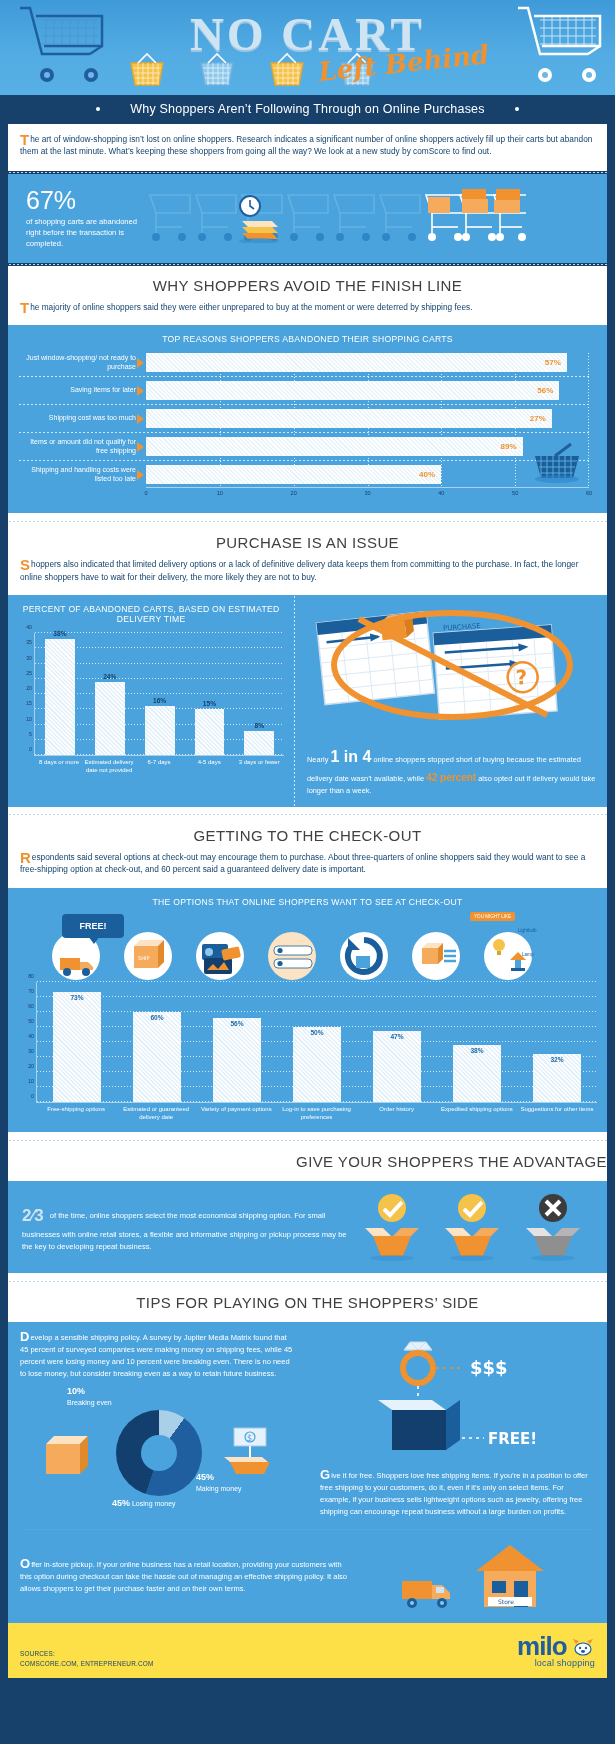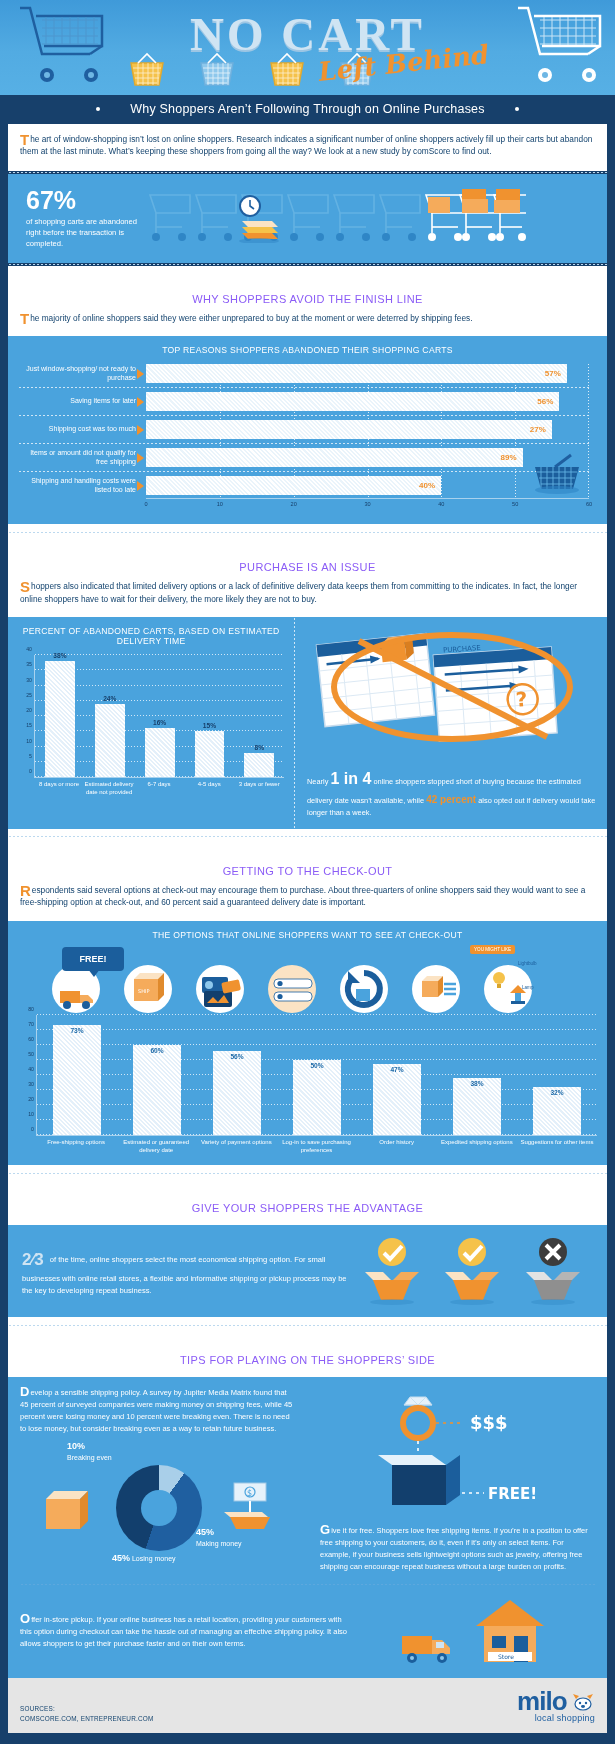--- a/index.html
+++ b/index.html
@@ -71,28 +71,28 @@
   }
 
   
   .stat67{
     background:#4aa3dd;display:flex;align-items:center;
     padding:9px 0 8px 0;position:relative;overflow:hidden;height:72px;
   }
   .stat67 .num{
     width:120px;padding-left:18px;color:#ffffff;flex:none;
   }
-  .stat67 .big{font-size:25px;font-weight:bold;line-height:1;}
+  .stat67 .big{font-size:25px;font-weight:normal;line-height:1;}
   .stat67 .sml{font-size:7.6px;line-height:1.45;margin-top:3px;}
   .cartline{flex:1;display:flex;align-items:flex-end;gap:3px;padding-bottom:4px;}
 
   
   .sec-head{
-    background:#ffffff;text-align:center;color:#8b5cf6;
-    font-size:11px;letter-spacing:.4px;padding:27px 0 4px;
+    background:#ffffff;text-align:center;color:#404040;
+    font-size:15px;letter-spacing:.4px;padding:11px 0 4px;
   }
   .sec-body{
     background:#ffffff;color:#13436e;font-size:8.3px;line-height:1.5;
     padding:3px 12px 12px;
   }
 
   
   .panel{background:#4aa3dd;padding:9px 10px 11px;}
   .panel-title{
     text-align:center;color:#ffffff;font-size:8.6px;letter-spacing:.3px;
@@ -209,21 +209,21 @@
   .donut::after{
     content:"";position:absolute;left:25px;top:25px;width:36px;height:36px;
     border-radius:50%;background:#4aa3dd;
   }
   .dlabel{position:absolute;font-size:7px;color:#ffffff;line-height:1.3;}
 
   .lastrow{background:#4aa3dd;display:flex;align-items:center;padding:10px 12px;min-height:84px;box-sizing:border-box;}
   .lastrow .txt{width:330px;font-size:7.5px;line-height:1.6;color:#ffffff;}
 
   
-  .footer{background:#e5e5e5;display:flex;align-items:flex-end;justify-content:space-between;padding:10px 12px;}
+  .footer{background:#fde047;display:flex;align-items:flex-end;justify-content:space-between;padding:10px 12px;}
   .src{font-size:6.4px;color:#13436e;line-height:1.5;letter-spacing:.2px;}
   .logo{text-align:right;line-height:1;}
   .logo .m{font-size:26px;font-weight:bold;color:#1f5fa0;letter-spacing:-1px;}
   .logo .s{font-size:9px;color:#1f5fa0;letter-spacing:.2px;}
 </style>
 </head>
 <body>
 
 <div class="page">
 
@@ -478,21 +478,21 @@
     </div>
     <div class="dotline" style="background:#fff;"></div>
   </div>
 
   <div class="edge">
     <div style="background:#fff;padding-top:4px;">
       <div class="dotline"></div>
     </div>
     <div class="sec-head">PURCHASE IS AN ISSUE</div>
     <div class="sec-body">
-      <span class="dropcap">S</span><span>hoppers also indicated that limited delivery options or a lack of definitive delivery data keeps them from committing to the indicates. In fact, the longer online shoppers have to wait for their delivery, the more likely they are not to buy.</span>
+      <span class="dropcap">S</span><span>hoppers also indicated that limited delivery options or a lack of definitive delivery data keeps them from committing to the purchase. In fact, the longer online shoppers have to wait for their delivery, the more likely they are not to buy.</span>
     </div>
 
     <div class="split">
       <div class="left">
         <div class="panel-title">PERCENT OF ABANDONED CARTS, BASED ON ESTIMATED DELIVERY TIME</div>
         <div class="vchart" style="margin-left:16px;">
           <div class="vplot" style="height:122px;position:relative;">
             <div class="vgridline" style="bottom:0%"></div>
               <div class="vgridline" style="bottom:12.5%"></div>
             <div class="vgridline" style="bottom:25%"></div>
@@ -753,21 +753,21 @@
           <div>Suggestions for other items</div>
         </div>
       </div>
     </div>
   </div>
 
   <div class="edge">
     <div style="background:#fff;padding-top:7px;">
         <div class="dotline"></div>
       </div>
-    <div class="sec-head" style="padding-bottom:11px;">GIVE YOUR SHOPPERS THE ADVANTAGE</div>
+    <div class="sec-head" style="padding-bottom:11px;text-align:right;">GIVE YOUR SHOPPERS THE ADVANTAGE</div>
     <div class="adv">
       <div class="txt">
         <span class="frac">2⁄3</span><span>of the time, online shoppers select the most economical shipping option. For small businesses with online retail stores, a flexible and informative shipping or pickup process may be the key to developing repeat business.</span>
       </div>
       <div class="icons">
         <svg width="70" height="70" viewBox="0 0 70 70">
           <circle cx="35" cy="16" r="14" fill="#f5c24a"></circle>
             <path d="M27 17l6 6 12-13" stroke="#ffffff" stroke-width="4" fill="none"></path>
           <path d="M16 44h38l-8 20h-22z" fill="#f0922f"></path>
           <path d="M16 44l-8-8h18l8 8z" fill="#fbe3c4"></path>

